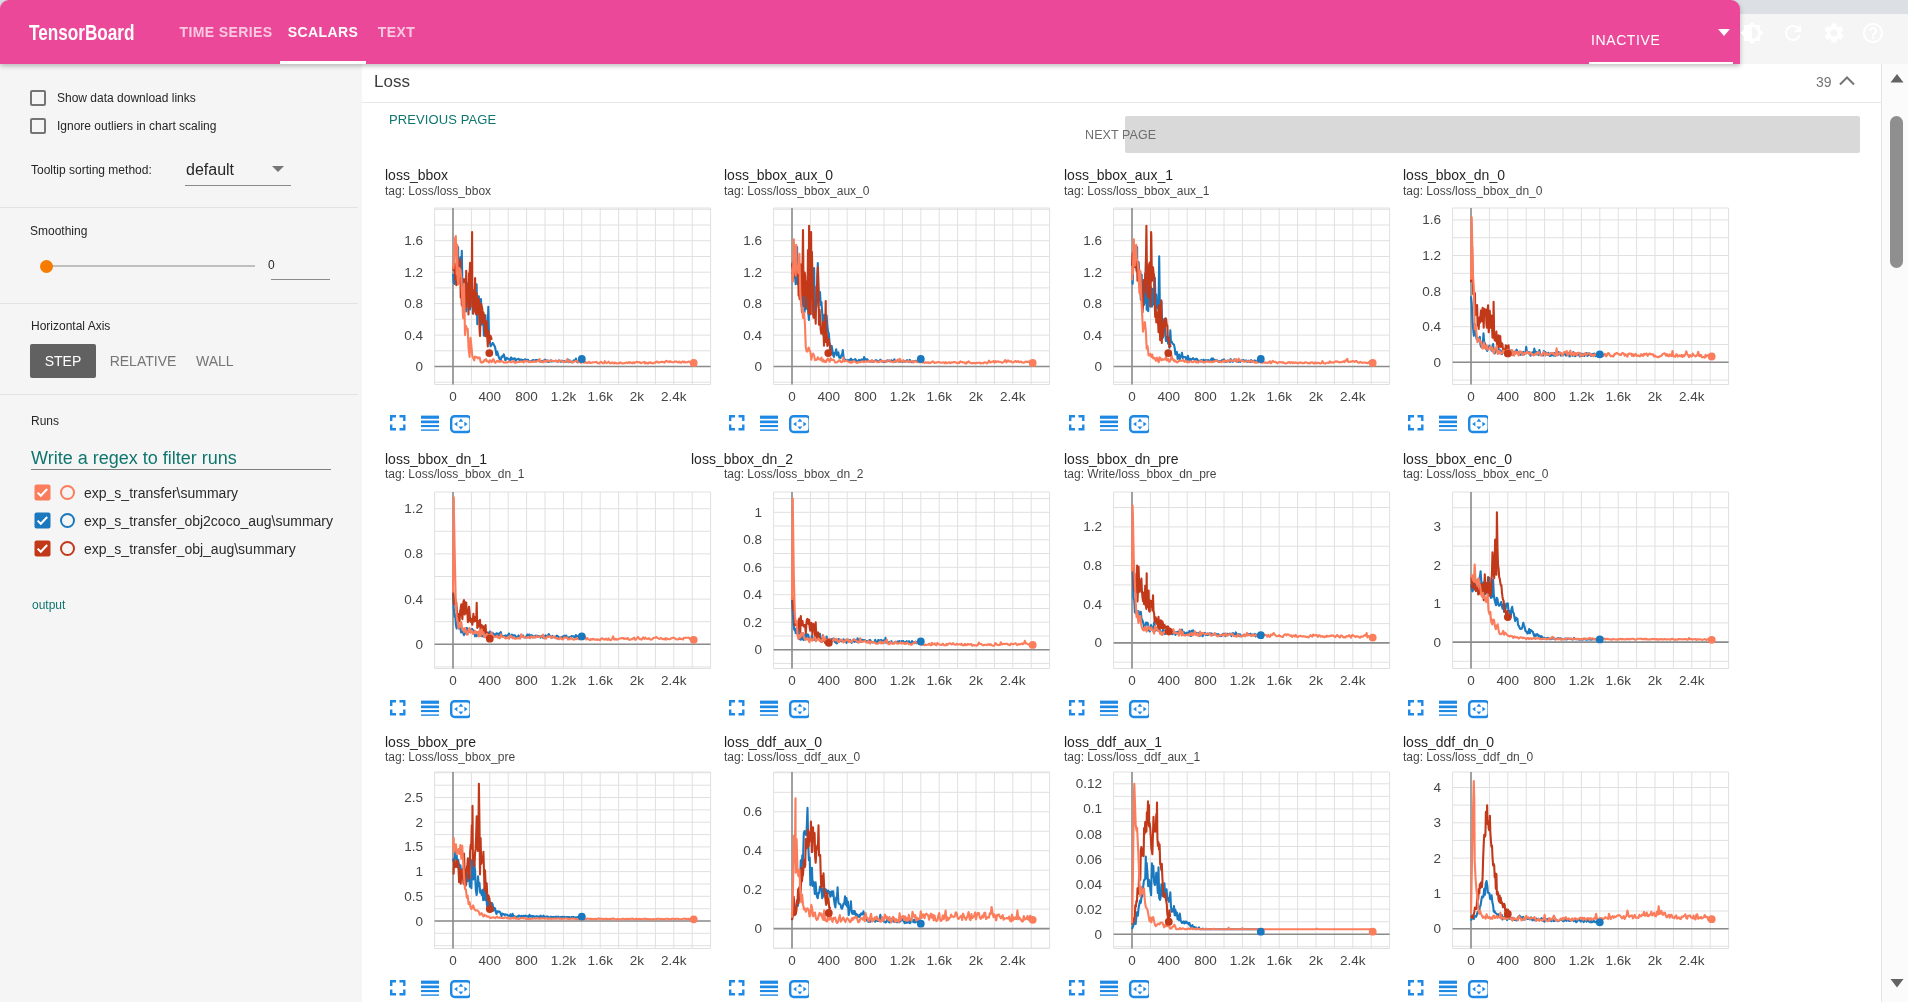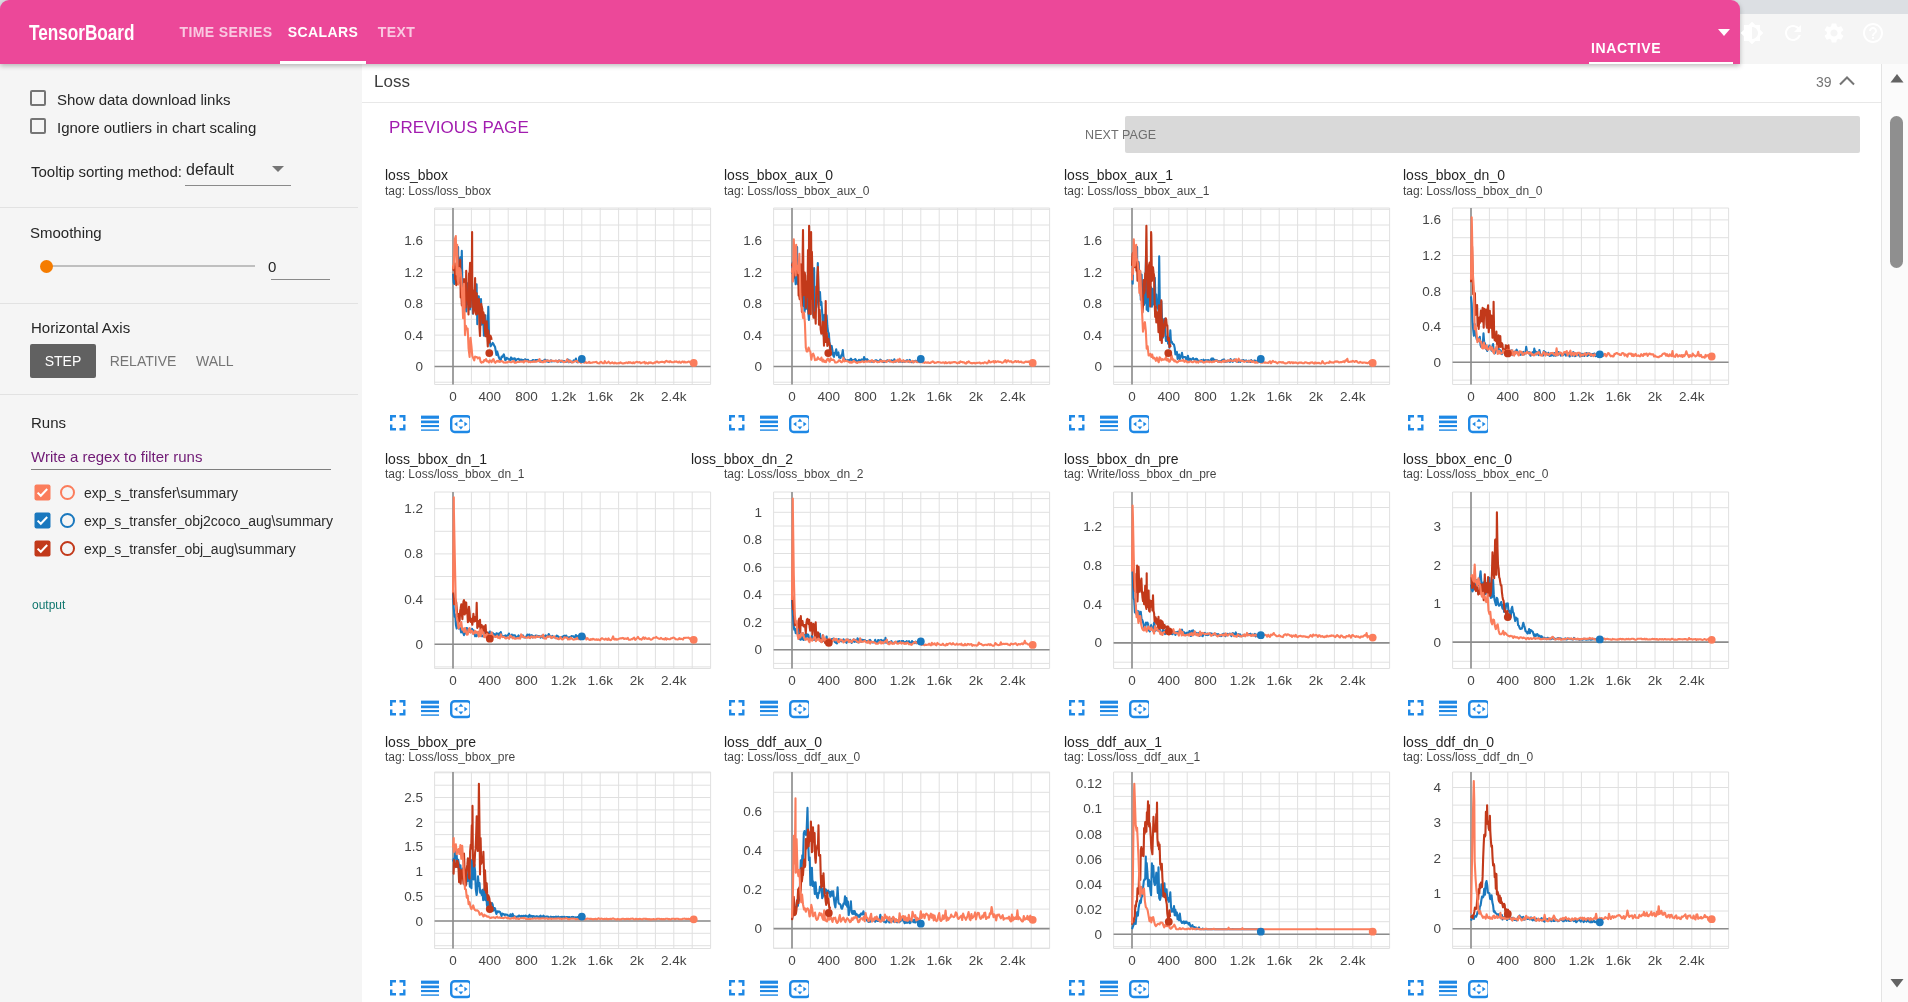--- a/index.html
+++ b/index.html
@@ -4,28 +4,28 @@
 html,body{width:1908px;height:1002px;overflow:hidden;background:#f5f5f5;
  font-family:"Liberation Sans",sans-serif;}
 .abs{position:absolute}
 #header{position:absolute;left:0;top:0;width:1740px;height:64px;background:#ec4899;z-index:5;
  border-radius:9px 9px 0 0;box-shadow:0 2px 5px rgba(0,0,0,0.26)}
 #logo{position:absolute;left:29px;top:20px;color:#fff;font-size:22px;font-weight:bold;transform:scaleX(0.78);transform-origin:0 0}
 .tab{position:absolute;top:0;height:64px;line-height:64px;font-size:14px;font-weight:bold;
  letter-spacing:0.4px;color:rgba(255,255,255,0.7);text-align:center}
 .tab.sel{color:#fff}
 #inactive{position:absolute;left:1589px;top:0;width:144px;height:64px;border-bottom:2px solid #fff}
-#inactive span{position:absolute;left:2px;top:40px;font-size:14px;font-weight:bold;color:#fff;letter-spacing:0.6px}
+#inactive span{position:absolute;left:2px;top:32px;font-size:14px;font-weight:normal;color:#fff;letter-spacing:0.6px}
 #inactive .caret{position:absolute;right:3px;top:29px;width:0;height:0;
  border-left:6.5px solid transparent;border-right:6.5px solid transparent;border-top:7px solid #fff}
 .hicon{position:absolute;top:21px}
 #sidebar{position:absolute;left:0;top:64px;width:358px;height:938px;background:#f5f5f5}
 .sdiv{position:absolute;left:0;width:358px;height:1px;background:#e2e2e2}
 .cb{position:absolute;width:16px;height:16px;border:2px solid #757575;border-radius:2px;background:#f5f5f5}
-.slabel{position:absolute;font-size:15px;color:#262626;white-space:nowrap}
+.slabel{position:absolute;font-size:12px;color:#262626;white-space:nowrap}
 .gray{color:#757575}
 #main{position:absolute;left:362px;top:64px;width:1519px;height:938px;background:#fff}
 #rstrip{position:absolute;left:1881px;top:64px;width:27px;height:938px;background:#fbfbfb;border-left:1px solid #e4e4e4}
 .ctitle{position:absolute;font-size:14px;color:rgba(0,0,0,0.87);white-space:nowrap}
 .ctag{position:absolute;font-size:12px;color:rgba(0,0,0,0.75);white-space:nowrap}
 .ch{position:absolute}
 .ci{position:absolute}
 .al{font-size:13.5px;fill:#454545;font-family:"Liberation Sans",sans-serif}
 </style></head><body>
 
@@ -70,21 +70,21 @@
   <div class="slabel" style="left:268px;top:194px">0</div>
   <div class="abs" style="left:271px;top:215px;width:59px;height:1px;background:#8a8a8a"></div>
   <div class="sdiv" style="top:239px"></div>
   <div class="slabel" style="left:31px;top:255px">Horizontal Axis</div>
   <div class="abs" style="left:30px;top:280px;width:66px;height:34px;background:#616161;border-radius:2px;
     color:#fff;font-size:14px;text-align:center;line-height:34px">STEP</div>
   <div class="abs gray" style="left:109px;top:280px;width:68px;height:34px;font-size:14px;text-align:center;line-height:34px">RELATIVE</div>
   <div class="abs gray" style="left:196px;top:280px;width:54px;height:34px;font-size:14px;text-align:left;line-height:34px">WALL</div>
   <div class="sdiv" style="top:330px"></div>
   <div class="slabel" style="left:31px;top:350px">Runs</div>
-  <div class="abs" style="left:31px;top:384px;font-size:15px;color:#701a75">Write a regex to filter runs</div>
+  <div class="abs" style="left:31px;top:384px;font-size:18px;color:#0f766e">Write a regex to filter runs</div>
   <div class="abs" style="left:31px;top:405px;width:300px;height:1px;background:#7e7e7e"></div>
 
   <svg class="abs" style="left:34px;top:420px" width="17" height="17">
       <rect x="0.5" y="0.5" width="16" height="16" rx="2" fill="#fb7d5c"></rect>
       <path d="M3.6 8.6l3.2 3.2 6.4-6.8" fill="none" stroke="#fff" stroke-width="2"></path>
     </svg>
     <div class="abs" style="left:60px;top:421px;width:15px;height:15px;border:2px solid #fb7d5c;border-radius:50%"></div>
     <div class="abs" style="left:84px;top:421px;font-size:14px;color:#2b2b2b">exp_s_transfer\summary</div>
     <svg class="abs" style="left:34px;top:448px" width="17" height="17">
       <rect x="0.5" y="0.5" width="16" height="16" rx="2" fill="#1a78be"></rect>
@@ -101,21 +101,21 @@
   <div class="abs" style="left:32px;top:534px;font-size:12px;color:#0f766e">output</div>
 </div>
 
 <div id="main"></div>
 <div class="abs" style="left:374px;top:72px;font-size:17px;color:#3d3d3d;z-index:2">Loss</div>
 <div class="abs" style="left:1816px;top:74px;font-size:14px;color:#757575;z-index:2">39</div>
 <svg class="abs" style="left:1838px;top:75px;z-index:2" width="18" height="12">
     <path d="M2 9.5L9 2.5L16 9.5" fill="none" stroke="#757575" stroke-width="2"></path>
   </svg>
 <div class="abs" style="left:362px;top:102px;width:1519px;height:1px;background:#e8e8e8;z-index:2"></div>
-<div class="abs" style="left:389px;top:118px;font-size:17px;color:#a21caf;z-index:2;letter-spacing:0.1px">PREVIOUS PAGE</div>
+<div class="abs" style="left:389px;top:112px;font-size:13px;color:#0f766e;z-index:2;letter-spacing:0.1px">PREVIOUS PAGE</div>
 <div class="abs" style="left:1125px;top:116px;width:735px;height:37px;background:#d9d9d9;border-radius:2px;z-index:2"></div>
 <div class="abs" style="left:1085px;top:128px;font-size:12.5px;color:#6e6e6e;z-index:3;letter-spacing:0.1px">NEXT PAGE</div>
 
 <div id="chartlayer" style="position:absolute;left:0;top:0;width:1908px;height:1002px;z-index:3">
 <div class="ctitle" style="left:385px;top:167.0px">loss_bbox</div>
 <div class="ctag" style="left:385px;top:183.5px">tag: Loss/loss_bbox</div>
 <svg class="ch" style="left:385px;top:201.5px" width="340" height="206">
       <g stroke="#e0e0e0" stroke-width="1">
         <line x1="49.6" y1="6.0" x2="49.6" y2="182.5"></line>
         <line x1="68.0" y1="6.0" x2="68.0" y2="182.5"></line>

